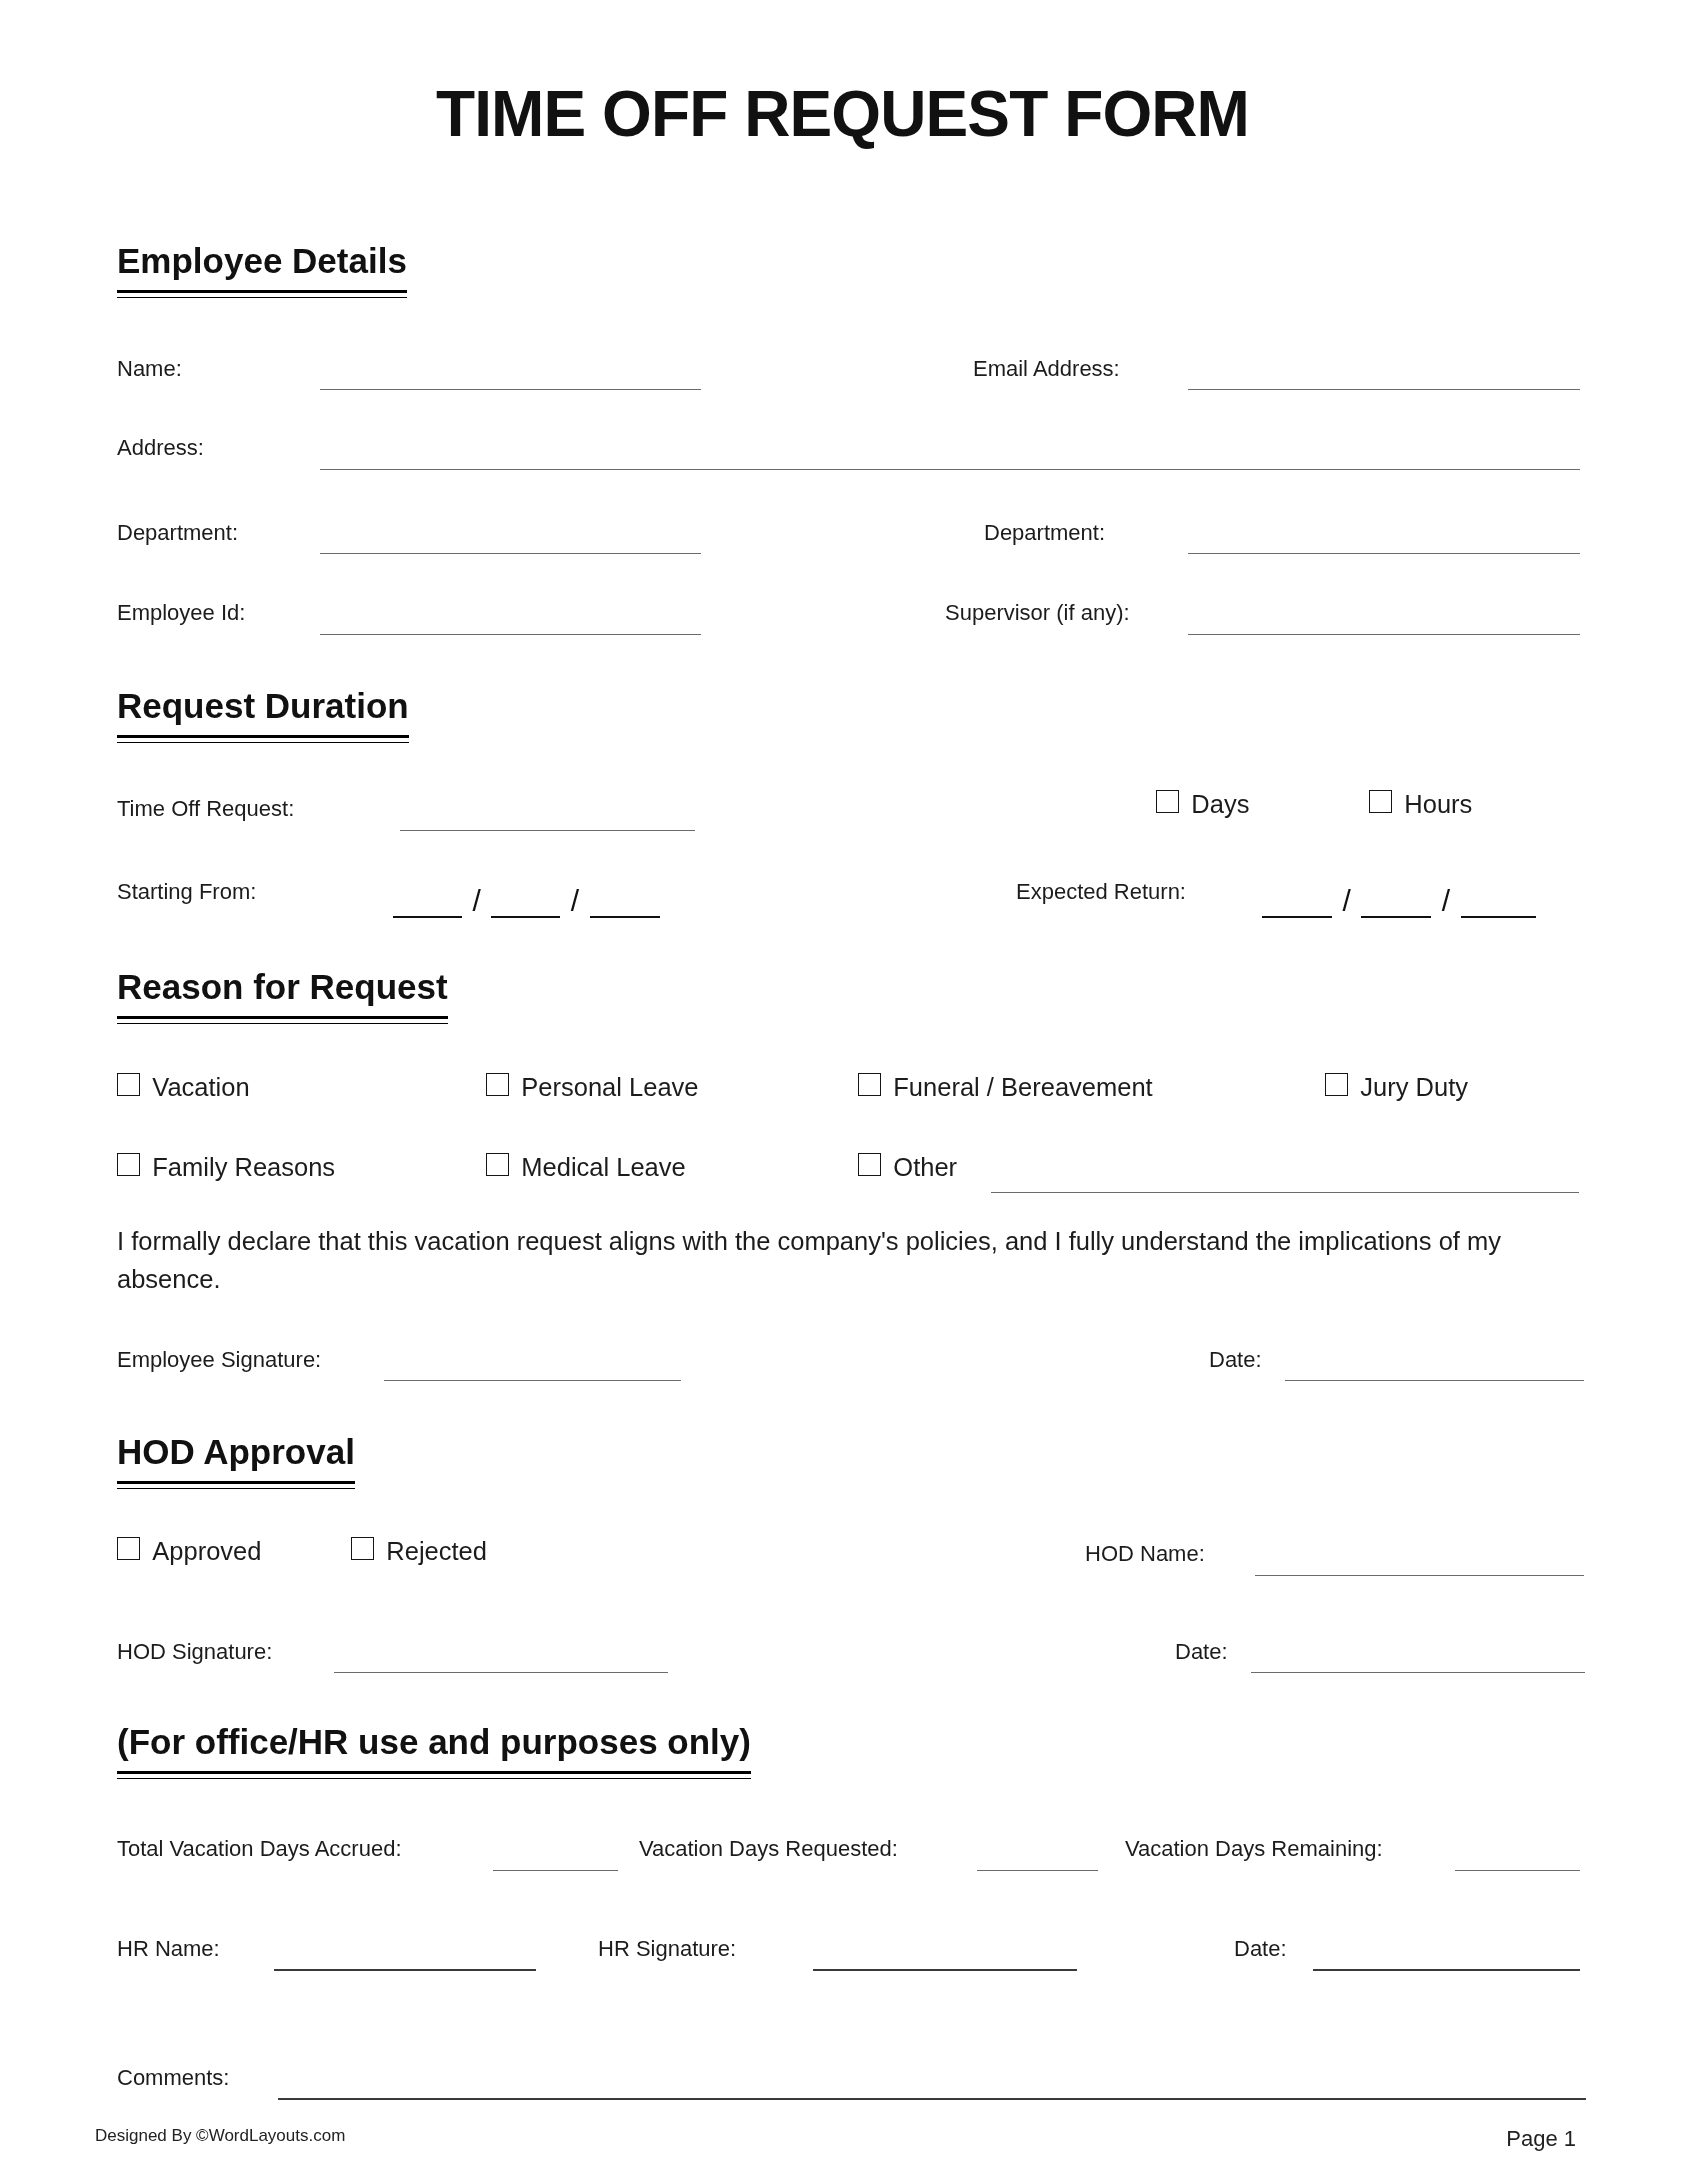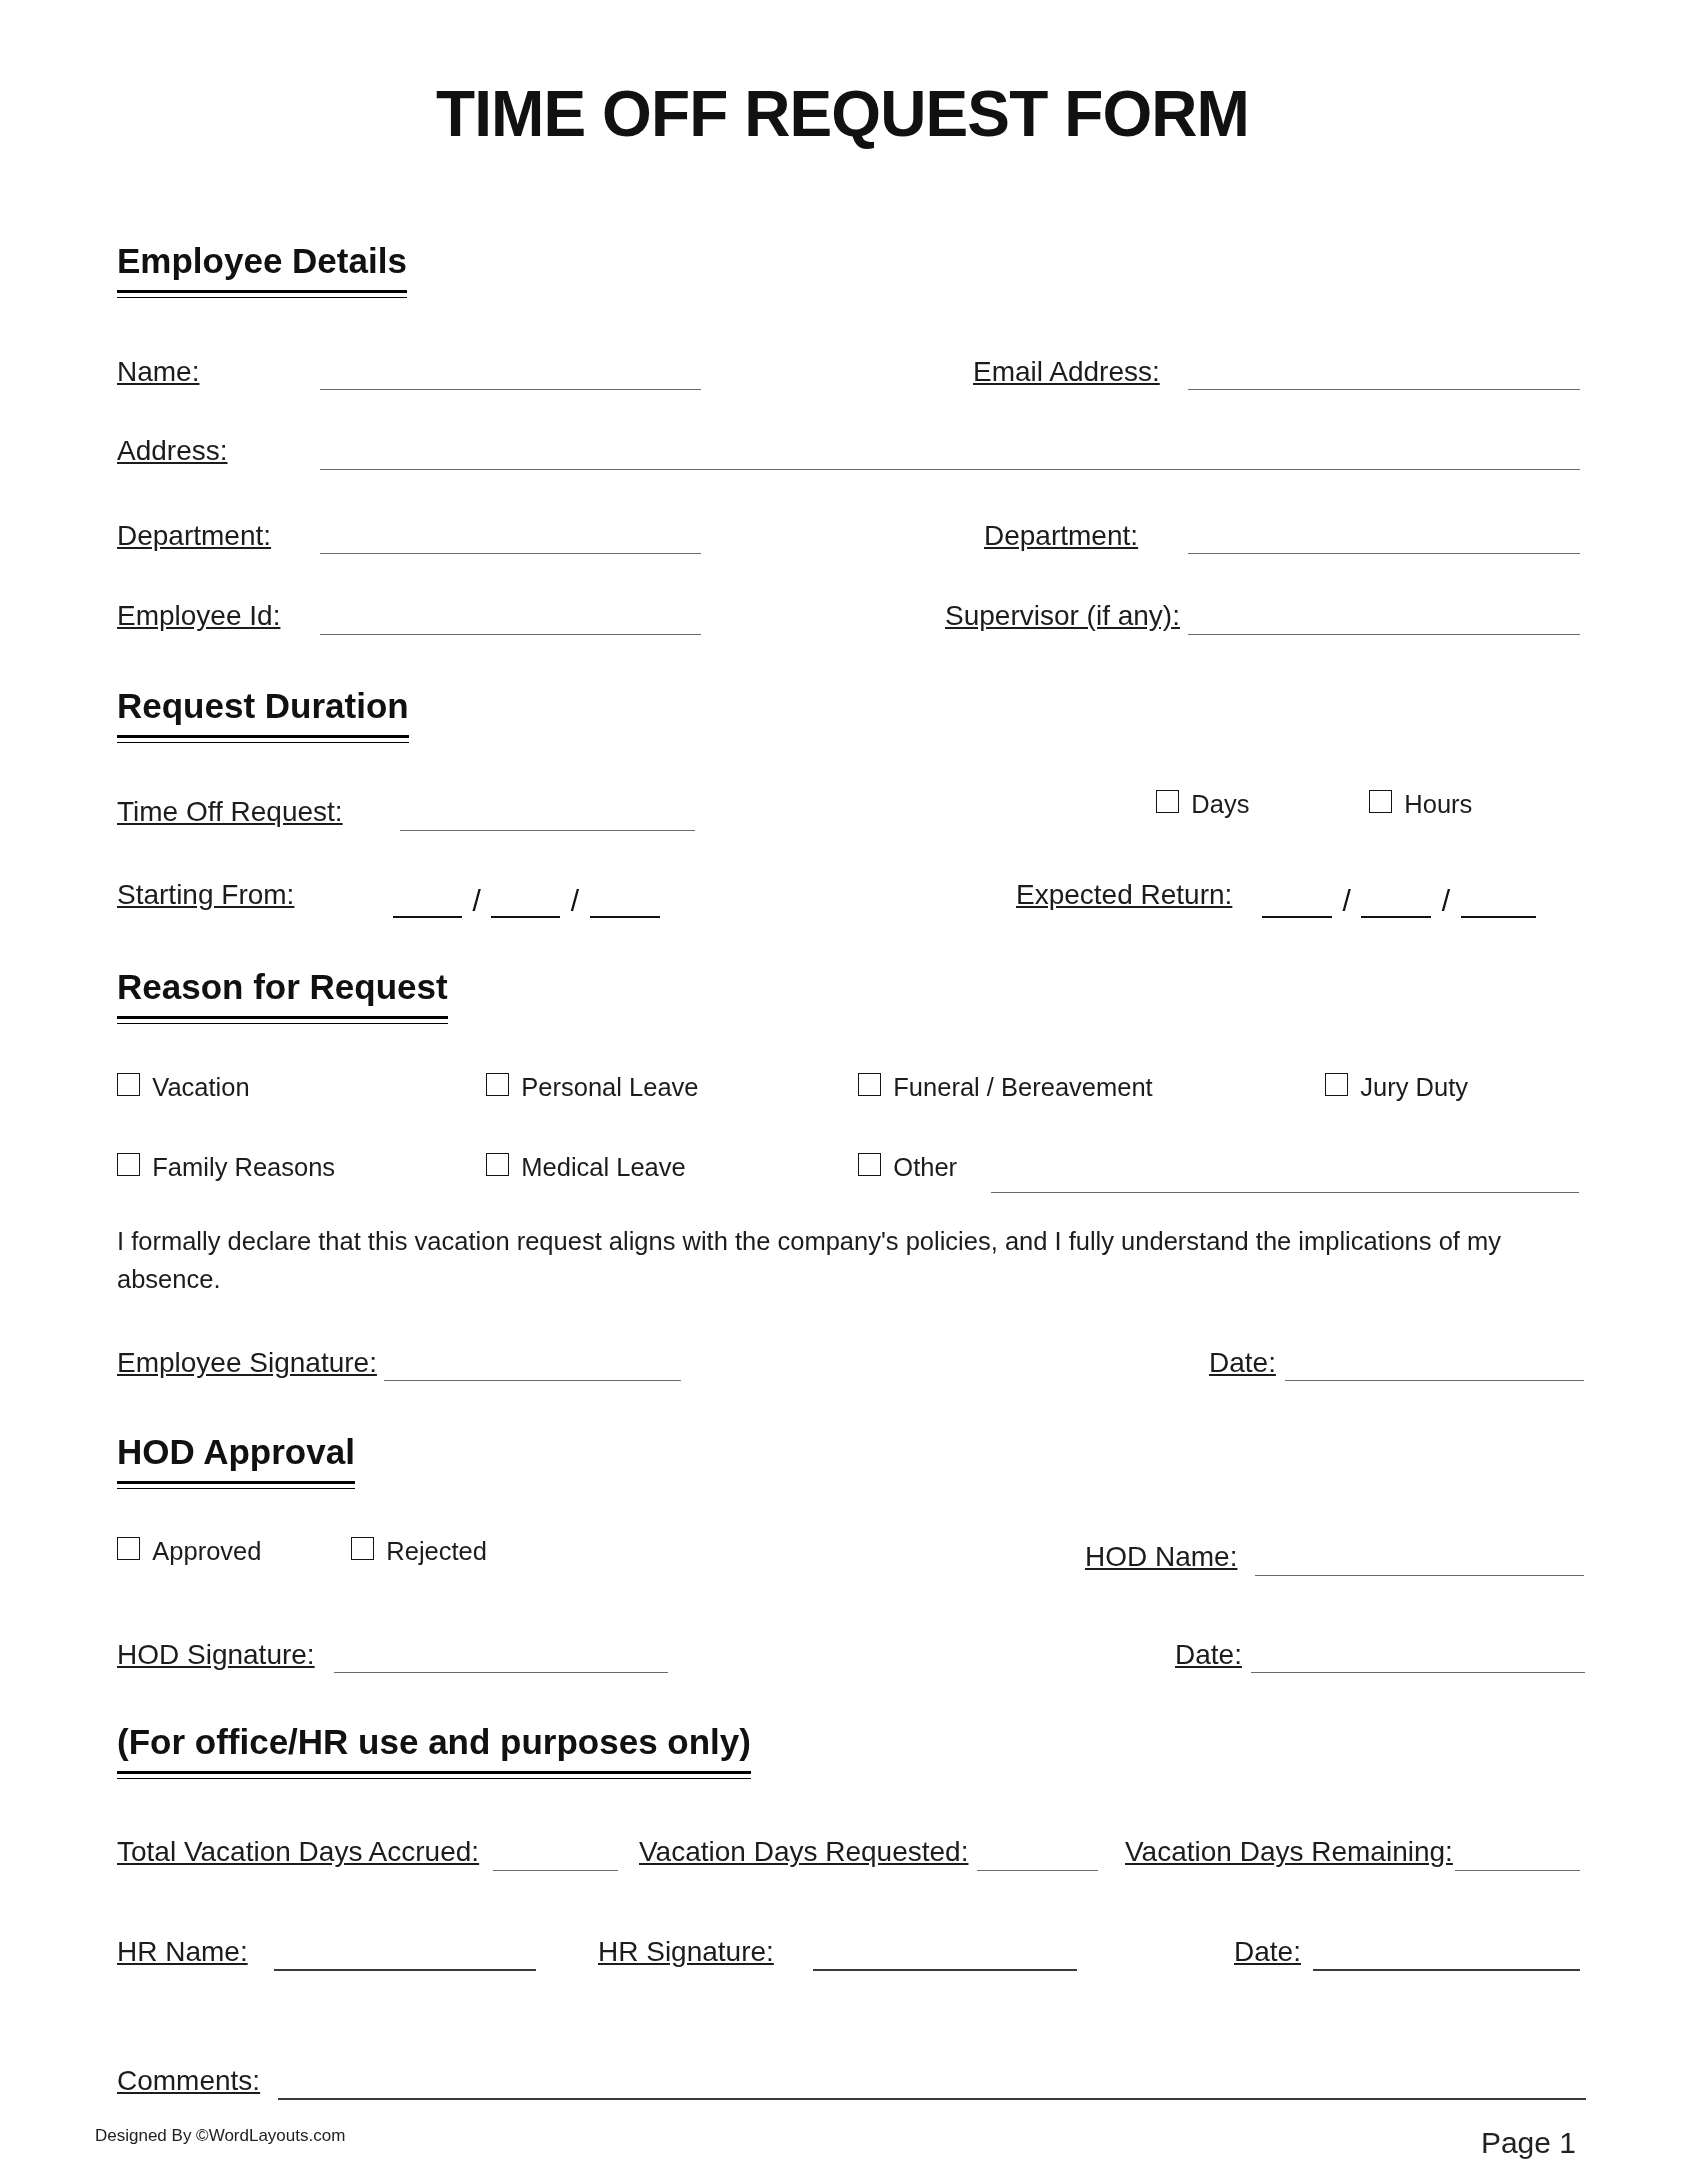--- a/index.html
+++ b/index.html
@@ -12,31 +12,31 @@
     overflow:hidden;
   }
   .title{
     position:absolute;left:0;top:77px;width:100%;
     text-align:center;font-size:64px;font-weight:bold;
     letter-spacing:-0.9px;color:#111;
   }
   .sec{position:absolute;font-size:35px;font-weight:bold;color:#111;}
   .sec .u-outer{display:inline-block;border-bottom:1.8px solid #000;padding-bottom:3.5px;}
   .sec .u-inner{display:inline-block;border-bottom:3.5px solid #000;padding-bottom:9px;}
-  .lbl{position:absolute;font-size:28px;white-space:nowrap;text-decoration:underline;}
+  .lbl{position:absolute;font-size:22px;white-space:nowrap;}
   .fline{position:absolute;border-bottom:1.8px solid #6b6b6b;height:0;}
   .fline.dark{border-bottom:2.6px solid #3a3a3a;}
   .cbitem{position:absolute;display:flex;align-items:flex-start;height:32px;font-size:25.5px;white-space:nowrap;}
   .cb{display:inline-block;width:21px;height:21px;border:1.8px solid #161616;margin-right:12.3px;background:#fff;}
   .dategroup{position:absolute;display:flex;align-items:flex-end;height:39px;}
   .useg{border-bottom:2.6px solid #111;height:35px;}
   .slash{font-size:30px;color:#111;margin:0 10.5px;line-height:35px;}
   .para{position:absolute;font-size:25.5px;line-height:1.5;color:#1c1c1c;}
   .footer-l{position:absolute;font-size:17px;color:#222;}
-  .footer-r{position:absolute;font-size:30px;color:#222;}
+  .footer-r{position:absolute;font-size:22px;color:#222;}
 </style>
 </head>
 <body>
 
 <div class="page">
 
   <div class="title">TIME OFF REQUEST FORM</div>
 
   <div class="sec" style="left:117px;top:241px;">
     <span class="u-outer"><span class="u-inner">Employee Details</span></span>

